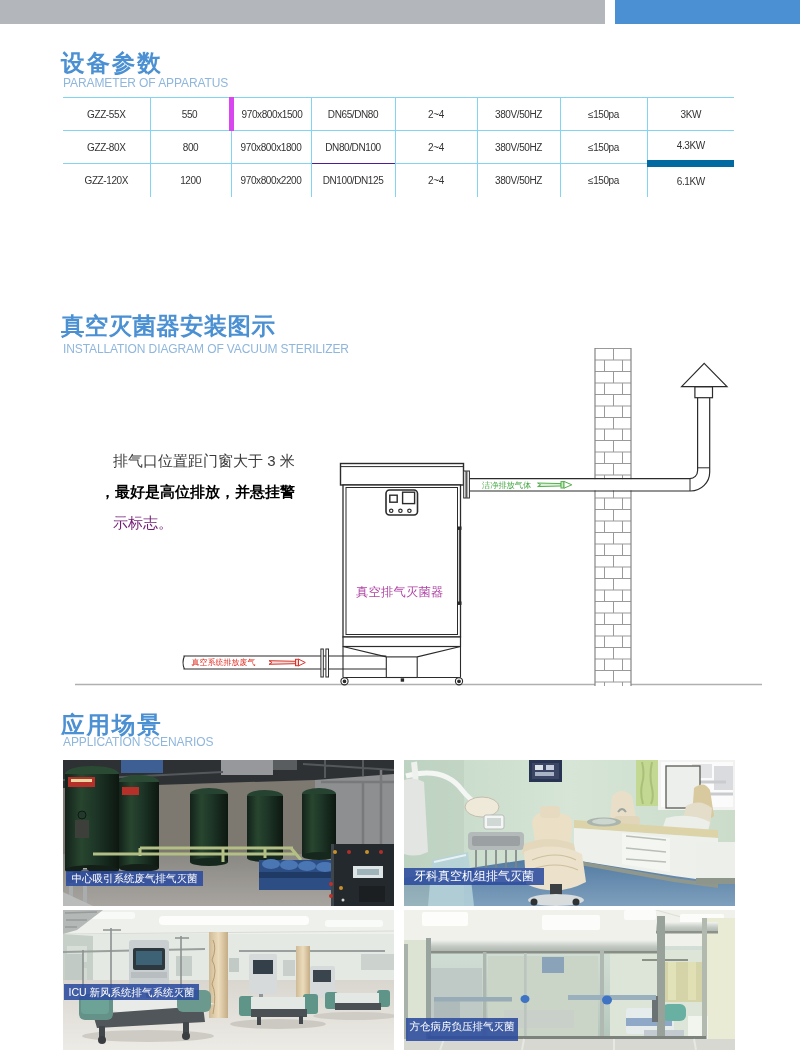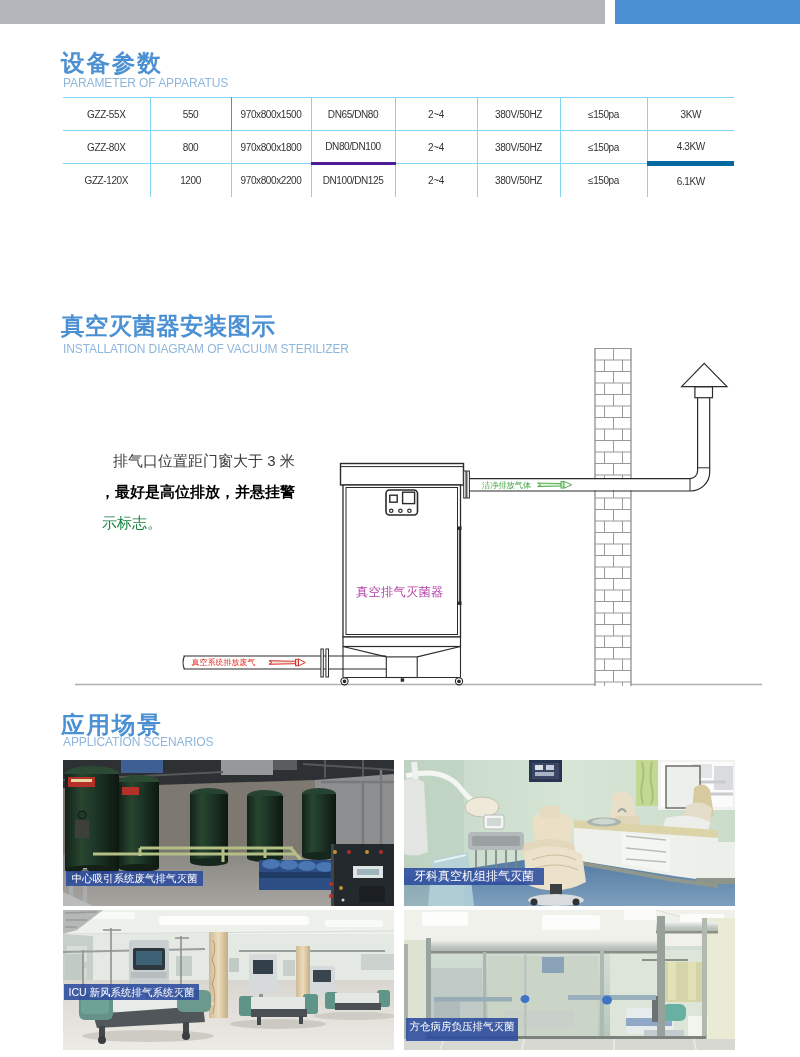--- a/index.html
+++ b/index.html
@@ -33,21 +33,21 @@
         <col style="width:83px">
         <col style="width:87px">
         <col style="width:87px">
       </colgroup>
 
 <tbody>
 
 
 <tr style="height:33px;">
 <td style="border-right:1px solid #82d5f2;border-top:1px solid #82d5f2;">GZZ-55X</td>
-<td style="border-right:1px solid #d946ef;border-top:1px solid #82d5f2;">550</td>
+<td style="border-right:5px solid #d946ef;border-top:1px solid #82d5f2;">550</td>
 <td style="border-right:1px solid #82d5f2;border-top:1px solid #82d5f2;">970x800x1500</td>
 <td style="border-right:1px solid #82d5f2;border-top:1px solid #82d5f2;">DN65/DN80</td>
 <td style="border-right:1px solid #82d5f2;border-top:1px solid #82d5f2;">2~4</td>
 <td style="border-right:1px solid #82d5f2;border-top:1px solid #82d5f2;">380V/50HZ</td>
 <td style="border-right:1px solid #82d5f2;border-top:1px solid #82d5f2;">≤150pa</td>
 <td style="border-top:1px solid #82d5f2;">3KW</td>
 </tr>
 
 <tr style="height:33px;">
 <td style="border-right:1px solid #82d5f2;border-top:1px solid #82d5f2;">GZZ-80X</td>
@@ -57,25 +57,25 @@
 <td style="border-right:1px solid #82d5f2;border-top:1px solid #82d5f2;">2~4</td>
 <td style="border-right:1px solid #82d5f2;border-top:1px solid #82d5f2;">380V/50HZ</td>
 <td style="border-right:1px solid #82d5f2;border-top:1px solid #82d5f2;">≤150pa</td>
 <td style="border-top:1px solid #82d5f2;">4.3KW</td>
 </tr>
 
 <tr style="height:33px;">
 <td style="border-right:1px solid #82d5f2;border-top:1px solid #82d5f2;">GZZ-120X</td>
 <td style="border-right:1px solid #82d5f2;border-top:1px solid #82d5f2;">1200</td>
 <td style="border-right:1px solid #82d5f2;border-top:1px solid #82d5f2;">970x800x2200</td>
-<td style="border-right:1px solid #82d5f2;border-top:3px solid #4c1d95;">DN100/DN125</td>
+<td style="border-right:1px solid #82d5f2;border-top:1px solid #4c1d95;">DN100/DN125</td>
 <td style="border-right:1px solid #82d5f2;border-top:1px solid #82d5f2;">2~4</td>
 <td style="border-right:1px solid #82d5f2;border-top:1px solid #82d5f2;">380V/50HZ</td>
 <td style="border-right:1px solid #82d5f2;border-top:1px solid #82d5f2;">≤150pa</td>
-<td style="border-top:5px solid #0369a1;">6.1KW</td>
+<td style="border-top:7px solid #0369a1;">6.1KW</td>
 </tr>
 </tbody>
     </table>
 </div>
 
 <div class="abs h1" style="left:61px;top:310px;letter-spacing:0.3px;">真空灭菌器安装图示</div>
 
 <div class="abs h2" style="left:63px;top:342px;">INSTALLATION DIAGRAM OF VACUUM STERILIZER</div>
 
 <svg class="abs" style="left:0;top:340px;" width="800" height="360" viewBox="0 0 800 360" fill="none">
@@ -181,21 +181,21 @@
 <circle cx="344.5" cy="341.3" r="1.3" fill="#2b2b2b"></circle>
 <circle cx="459" cy="341.3" r="3.6"></circle>
 <circle cx="459" cy="341.3" r="1.3" fill="#2b2b2b"></circle>
 </g>
 
 <rect x="400.7" y="338.3" width="3.4" height="3.4" fill="#2b2b2b"></rect>
 </svg>
 
 <div class="abs" style="left:113px;top:445px;font-size:15px;font-weight:500;color:#3a3a3a;line-height:31px;white-space:nowrap;">排气口位置距门窗大于 3 米</div>
 <div class="abs" style="left:100px;top:476px;font-size:15px;font-weight:700;color:#000000;line-height:31px;white-space:nowrap;">，最好是高位排放，并悬挂警</div>
-<div class="abs" style="left:102px;top:507px;font-size:15px;font-weight:500;color:#15803d;line-height:31px;white-space:nowrap;">示标志。</div>
+<div class="abs" style="left:113px;top:507px;font-size:15px;font-weight:500;color:#701a75;line-height:31px;white-space:nowrap;">示标志。</div>
 
 <div class="abs h1" style="left:61px;top:709px;letter-spacing:1.9px;">应用场景</div>
 
 <div class="abs h2" style="left:63px;top:735px;">APPLICATION SCENARIOS</div>
 
 <div class="abs" style="left:63px;top:760px;width:331px;height:146px;background:#7b7770;overflow:hidden;" id="ph1">
 <svg width="331" height="146">
 <defs>
 <linearGradient id="tankg" x1="0" y1="0" x2="1" y2="0">
 <stop offset="0" stop-color="#13221a"></stop>

